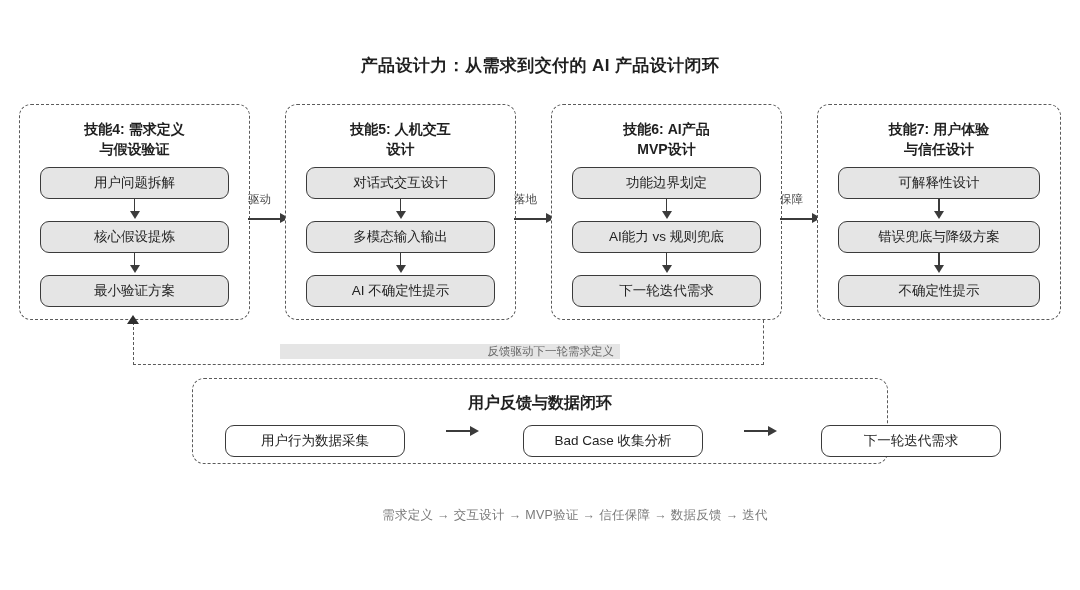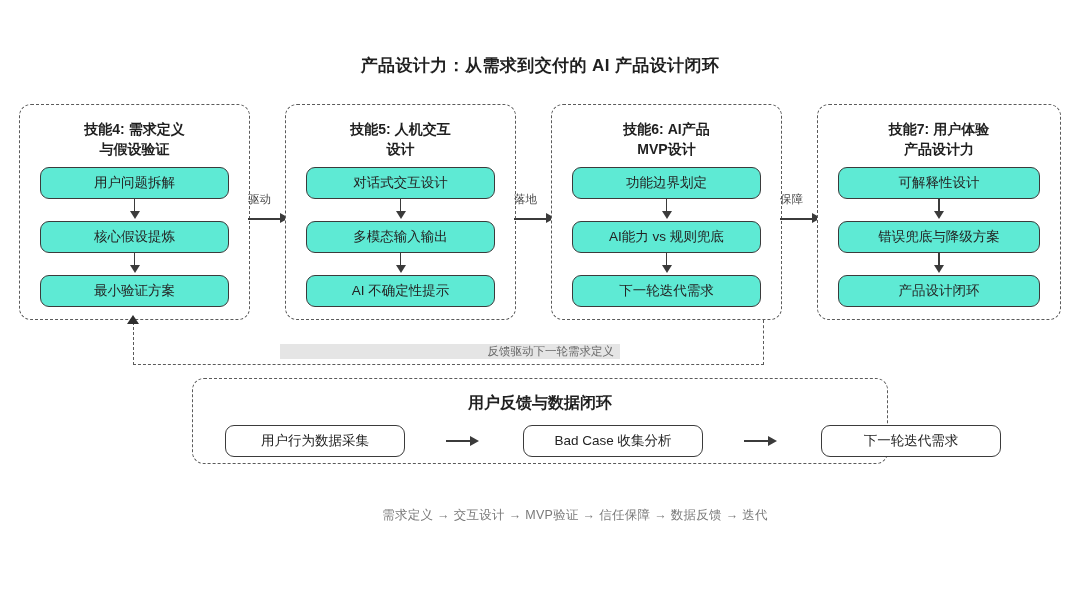--- a/index.html
+++ b/index.html
@@ -61,21 +61,21 @@
     position: absolute;
     left: 20px;
     right: 20px;
     top: 62px;
   }
   .item-box {
     position: relative;
     height: 32px;
     border: 1.6px solid #3b3b3b;
     border-radius: 9px;
-    background: #5eead4;
+    background: #e5e5e5;
     display: flex;
     align-items: center;
     justify-content: center;
     font-size: 13.5px;
     color: #232323;
     box-sizing: border-box;
   }
   .v-arrow {
     position: relative;
     height: 22px;
@@ -207,21 +207,21 @@
     font-weight: bold;
     color: #1f1f1f;
   }
   .fb-row {
     position: absolute;
     left: 32px;
     top: 46px;
     right: 32px;
     height: 32px;
     display: flex;
-    align-items: center;
+    align-items: flex-start;
     justify-content: space-between;
     gap: 41px;
   }
   .fb-box {
     height: 32px;
     flex: 0 0 auto;
     border: 1.6px solid #3b3b3b;
     border-radius: 9px;
     background: #ffffff;
     display: flex;
@@ -345,33 +345,33 @@
   </div>
 
   <div class="connector" style="left:780px;">
     <div class="conn-label">保障</div>
     <span class="conn-shaft"></span>
     <span class="conn-head"></span>
   </div>
 
   <div class="panel" style="left:817px; width:244px;">
     <div class="panel-title">技能7: 用户体验
-产品设计力</div>
+与信任设计</div>
     <div class="panel-items">
       <div class="item-box">可解释性设计</div>
       <div class="v-arrow">
           <span class="shaft"></span>
           <span class="head"></span>
         </div>
       <div class="item-box">错误兜底与降级方案</div>
       <div class="v-arrow">
           <span class="shaft"></span>
           <span class="head"></span>
         </div>
-      <div class="item-box">产品设计闭环</div>
+      <div class="item-box">不确定性提示</div>
     </div>
   </div>
 
   <span class="fb-line-v-right"></span>
   <span class="fb-line-h"></span>
   <span class="fb-line-v-left"></span>
   <span class="fb-arrow-up"></span>
   <div class="fb-label">反馈驱动下一轮需求定义</div>
 
   <div class="fb-panel">

